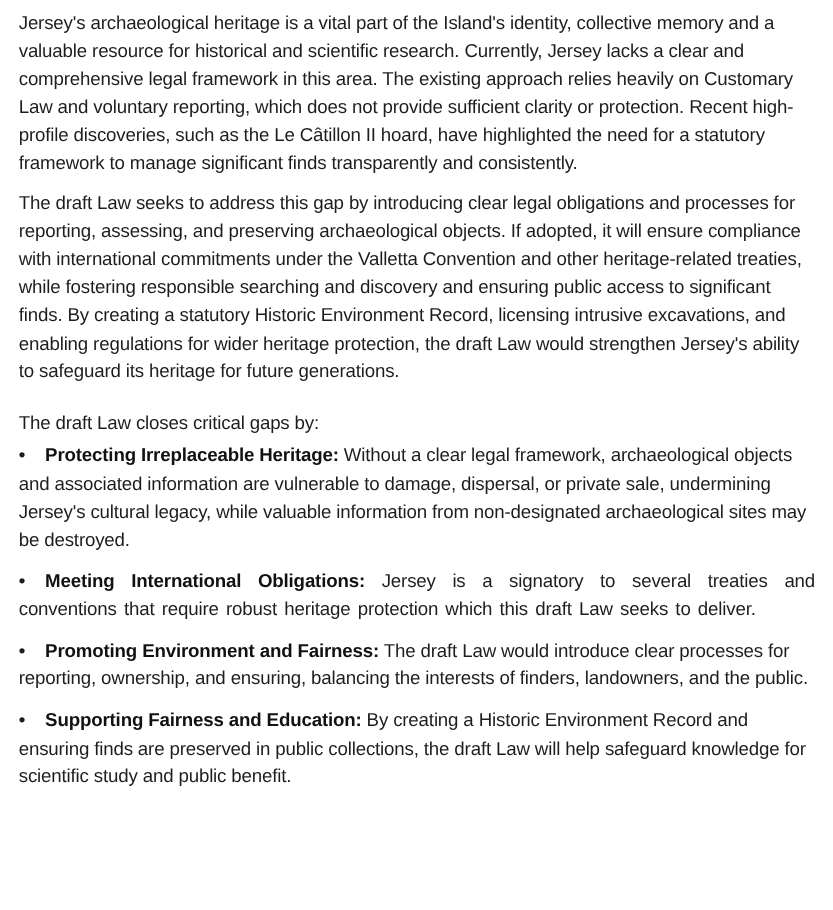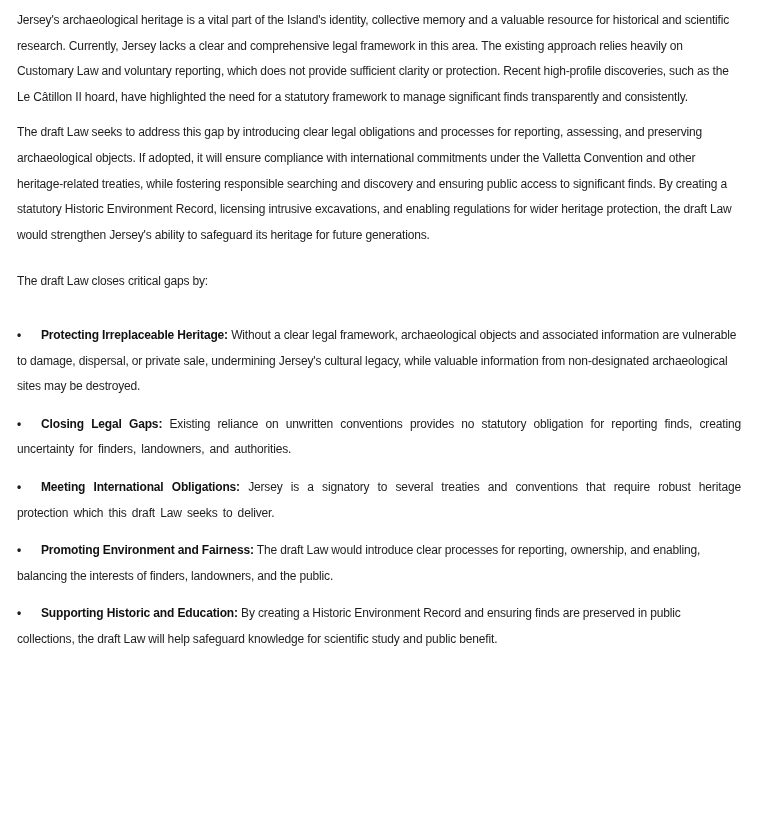--- a/index.html
+++ b/index.html
@@ -9,29 +9,29 @@
     }
     body {
       width: 757px;
       height: 827px;
       overflow: hidden;
       font-family: "Liberation Sans", sans-serif;
       color: #1d1d1d;
     }
     .content {
       padding: 8px 16px 0 17px;
-      font-size: 12px;
+      font-size: 17px;
       line-height: 25.6px;
       letter-spacing: -0.15px;
     }
     p {
       margin: 0 0 10px 0;
     }
     .intro-2 { margin-bottom: 21px; }
-    .lead { margin-bottom: 28px; }
+    .lead { margin-bottom: 4px; }
     .bullet {
       margin: 0 0 12px 0;
     }
     .bullet .dot {
       display: inline-block;
       width: 24px;
       font-weight: bold;
     }
     .bullet strong {
       font-weight: bold;
@@ -49,25 +49,22 @@
 <div class="content">
   <p>Jersey's archaeological heritage is a vital part of the Island's identity, collective memory and a valuable resource for historical and scientific research. Currently, Jersey lacks a clear and comprehensive legal framework in this area. The existing approach relies heavily on Customary Law and voluntary reporting, which does not provide sufficient clarity or protection. Recent high-profile discoveries, such as the Le Câtillon II hoard, have highlighted the need for a statutory framework to manage significant finds transparently and consistently.</p>
   <p class="intro-2">The draft Law seeks to address this gap by introducing clear legal obligations and processes for reporting, assessing, and preserving archaeological objects. If adopted, it will ensure compliance with international commitments under the Valletta Convention and other heritage-related treaties, while fostering responsible searching and discovery and ensuring public access to significant finds. By creating a statutory Historic Environment Record, licensing intrusive excavations, and enabling regulations for wider heritage protection, the draft Law would strengthen Jersey's ability to safeguard its heritage for future generations.</p>
   <p class="lead">The draft Law closes critical gaps by:</p>
 
   <div>
     <p class="bullet">
       <span class="dot">•</span><strong>Protecting Irreplaceable Heritage:</strong><span> Without a clear legal framework, archaeological objects and associated information are vulnerable to damage, dispersal, or private sale, undermining Jersey's cultural legacy, while valuable information from non-designated archaeological sites may be destroyed.</span>
     </p>
     <p class="bullet justified">
-      <span class="dot">•</span><strong>Closing Legal Gaps:</strong><span> Existing reliance on unwritten conventions provides no statutory obligation for reporting finds, creating uncertainty for finders, landowners, and authorities.</span>
-    </p>
-    <p class="bullet justified">
       <span class="dot">•</span><strong>Meeting International Obligations:</strong><span> Jersey is a signatory to several treaties and conventions that require robust heritage protection which this draft Law seeks to deliver.</span>
     </p>
     <p class="bullet">
-      <span class="dot">•</span><strong>Promoting Environment and Fairness:</strong><span> The draft Law would introduce clear processes for reporting, ownership, and enabling, balancing the interests of finders, landowners, and the public.</span>
+      <span class="dot">•</span><strong>Promoting Environment and Fairness:</strong><span> The draft Law would introduce clear processes for reporting, ownership, and ensuring, balancing the interests of finders, landowners, and the public.</span>
     </p>
     <p class="bullet">
-      <span class="dot">•</span><strong>Supporting Historic and Education:</strong><span> By creating a Historic Environment Record and ensuring finds are preserved in public collections, the draft Law will help safeguard knowledge for scientific study and public benefit.</span>
+      <span class="dot">•</span><strong>Supporting Fairness and Education:</strong><span> By creating a Historic Environment Record and ensuring finds are preserved in public collections, the draft Law will help safeguard knowledge for scientific study and public benefit.</span>
     </p>
   </div>
 </div>
 
 </body></html>

